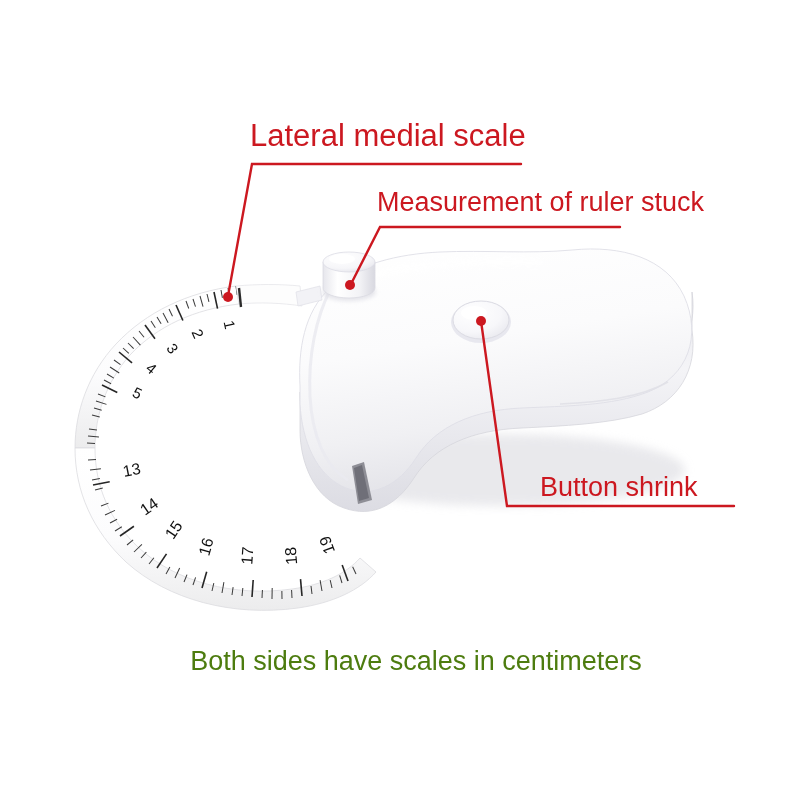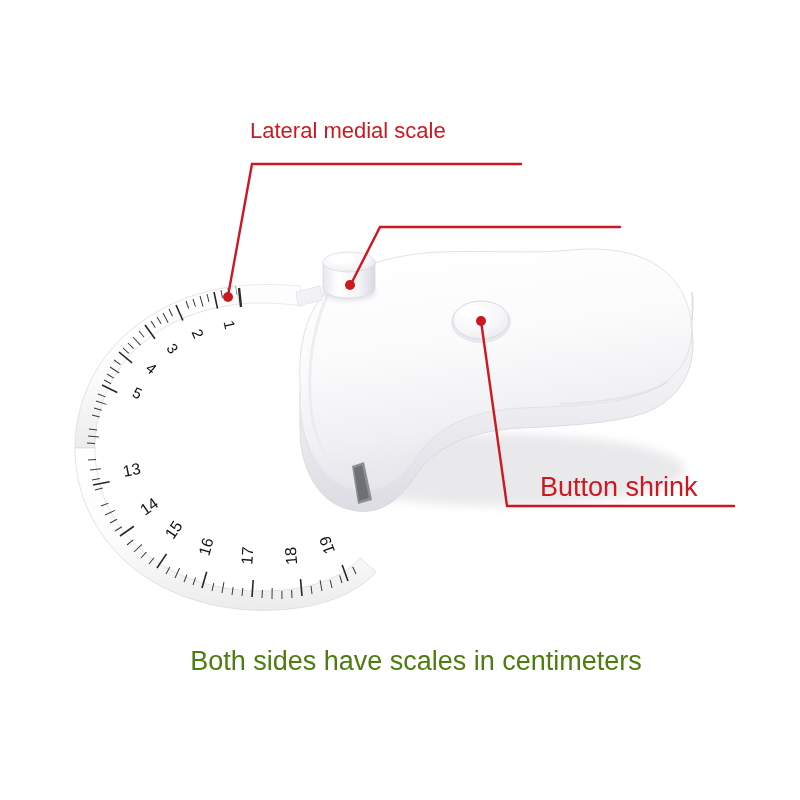--- a/index.html
+++ b/index.html
@@ -32,21 +32,21 @@
     position: absolute;
     color: #cc1820;
     font-family: "Liberation Sans", sans-serif;
     white-space: nowrap;
     line-height: 1;
     -webkit-font-smoothing: antialiased;
   }
   #label-lateral {
     left: 250px;
     top: 120px;
-    font-size: 22px;
+    font-size: 31px;
   }
   #label-measurement {
     left: 377px;
     top: 189px;
     font-size: 27px;
   }
   #label-button {
     left: 540px;
     top: 474px;
     font-size: 27px;
@@ -480,18 +480,19 @@
 
       <g>
         <path d="M 481 321 L 507 506 L 734 506"></path>
         <circle cx="481" cy="321" r="5" fill="#cc1820" stroke="none"></circle>
       </g>
     </g>
   </svg>
 
   <div class="anno-text" id="label-lateral">Lateral medial scale</div>
 
+  <div class="anno-text" id="label-measurement">Measurement of ruler stuck</div>
 
   <div class="anno-text" id="label-button">Button shrink</div>
 
   <div id="caption">Both sides have scales in centimeters</div>
 
 </div>
 
 </body></html>

